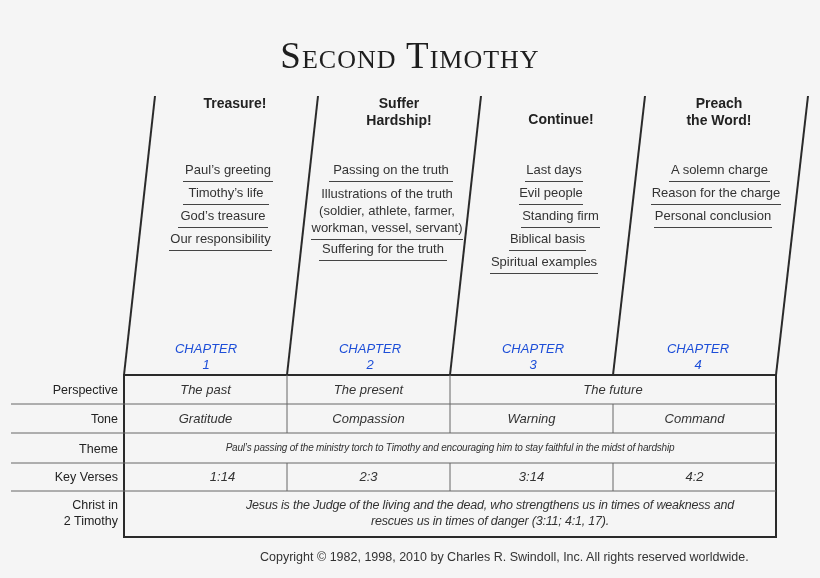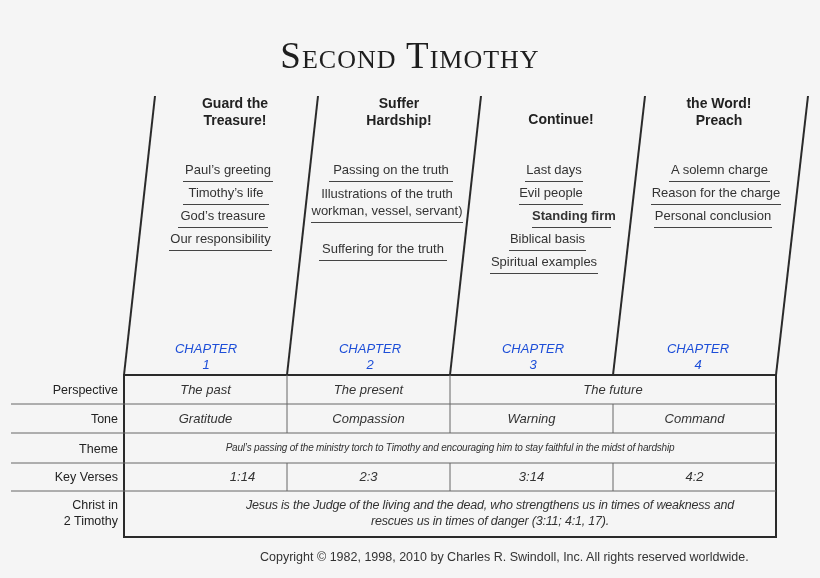--- a/index.html
+++ b/index.html
@@ -51,21 +51,20 @@
   <line x1="287" y1="375" x2="287" y2="433" stroke="#666" stroke-width="1"></line>
   <line x1="450" y1="404" x2="450" y2="433" stroke="#666" stroke-width="1"></line>
   <line x1="450" y1="375" x2="450" y2="404" stroke="#666" stroke-width="1"></line>
   <line x1="613" y1="404" x2="613" y2="433" stroke="#666" stroke-width="1"></line>
   <line x1="287" y1="463" x2="287" y2="491" stroke="#666" stroke-width="1"></line>
   <line x1="450" y1="463" x2="450" y2="491" stroke="#666" stroke-width="1"></line>
   <line x1="613" y1="463" x2="613" y2="491" stroke="#666" stroke-width="1"></line>
 </svg>
 
 <div class="col-title" style="left:175px; top:95px; width:120px;">
-  <div>Guard the</div>
   <div>Treasure!</div>
 </div>
 <div class="sec" style="left:183px; top:162px; width:90px;">
     <span class="ul">Paul’s greeting</span>
   </div>
 <div class="sec" style="left:183px; top:185px; width:86px;">
     <span class="ul">Timothy’s life</span>
   </div>
 <div class="sec" style="left:178px; top:208px; width:90px;">
     <span class="ul">God’s treasure</span>
@@ -80,56 +79,57 @@
 
 <div class="col-title" style="left:339px; top:95px; width:120px;">
   <div>Suffer</div>
   <div>Hardship!</div>
 </div>
 <div class="sec" style="left:329px; top:162px; width:124px;">
     <span class="ul">Passing on the truth</span>
   </div>
 <div class="sec" style="left:311px; top:185px; width:152px; line-height:17px;">
   <span style="display:block;">Illustrations of the truth</span>
+  <span style="display:block;">(soldier, athlete, farmer,</span>
   <span class="ul" style="padding-bottom:3px;">workman, vessel, servant)</span>
 </div>
 <div class="sec" style="left:319px; top:241px; width:128px;">
     <span class="ul">Suffering for the truth</span>
   </div>
 <div class="chap" style="left:310px; top:341px;">
   <div>CHAPTER</div>
   <div>2</div>
 </div>
 
 <div class="col-title" style="left:501px; top:111px; width:120px;">
   <div>Continue!</div>
 </div>
 <div class="sec" style="left:525px; top:162px; width:58px;">
     <span class="ul">Last days</span>
   </div>
 <div class="sec" style="left:519px; top:185px; width:64px;">
     <span class="ul">Evil people</span>
   </div>
-<div class="sec" style="left:532px; top:208px; width:79px;font-weight:bold;">
+<div class="sec" style="left:521px; top:208px; width:79px;">
     <span class="ul">Standing firm</span>
   </div>
 <div class="sec" style="left:509px; top:231px; width:77px;">
     <span class="ul">Biblical basis</span>
   </div>
 <div class="sec" style="left:490px; top:254px; width:108px;">
     <span class="ul">Spiritual examples</span>
   </div>
 <div class="chap" style="left:473px; top:341px;">
   <div>CHAPTER</div>
   <div>3</div>
 </div>
 
 <div class="col-title" style="left:659px; top:95px; width:120px;">
+  <div>Preach</div>
   <div>the Word!</div>
-  <div>Preach</div>
 </div>
 <div class="sec" style="left:669px; top:162px; width:101px;">
     <span class="ul">A solemn charge</span>
   </div>
 <div class="sec" style="left:651px; top:185px; width:130px;">
     <span class="ul">Reason for the charge</span>
   </div>
 <div class="sec" style="left:654px; top:208px; width:118px;">
     <span class="ul">Personal conclusion</span>
   </div>
@@ -151,21 +151,21 @@
 <div class="cell" style="left:287px; width:163px; top:382px;">The present</div>
 <div class="cell" style="left:450px; width:326px; top:382px;">The future</div>
 
 <div class="cell" style="left:124px; width:163px; top:411px;">Gratitude</div>
 <div class="cell" style="left:287px; width:163px; top:411px;">Compassion</div>
 <div class="cell" style="left:450px; width:163px; top:411px;">Warning</div>
 <div class="cell" style="left:613px; width:163px; top:411px;">Command</div>
 
 <div class="cell" style="left:124px; width:652px; top:440px; font-size:10px; letter-spacing:-0.2px;">Paul’s passing of the ministry torch to Timothy and encouraging him to stay faithful in the midst of hardship</div>
 
-<div class="cell" style="left:124px; width:197px; top:469px;margin-left:20px;">1:14</div>
+<div class="cell" style="left:124px; width:197px; top:469px;">1:14</div>
 <div class="cell" style="left:287px; width:163px; top:469px;">2:3</div>
 <div class="cell" style="left:450px; width:163px; top:469px;">3:14</div>
 <div class="cell" style="left:613px; width:163px; top:469px;">4:2</div>
 
 <div class="cell" style="left:124px; width:732px; top:497px; font-size:12.5px; letter-spacing:-0.2px;">
   <div>Jesus is the Judge of the living and the dead, who strengthens us in times of weakness and</div>
   <div>rescues us in times of danger (3:11; 4:1, 17).</div>
 </div>
 
 <div class="copyright">Copyright © 1982, 1998, 2010 by Charles R. Swindoll, Inc. All rights reserved worldwide.</div>

